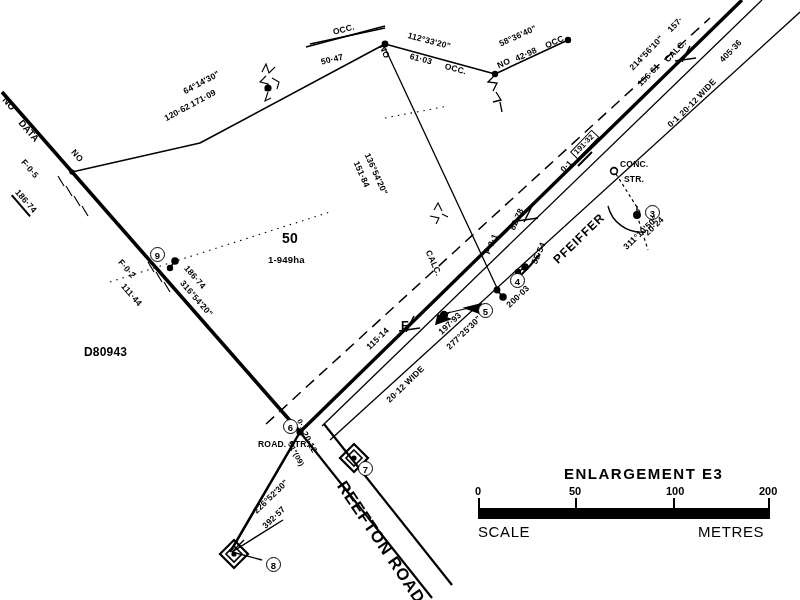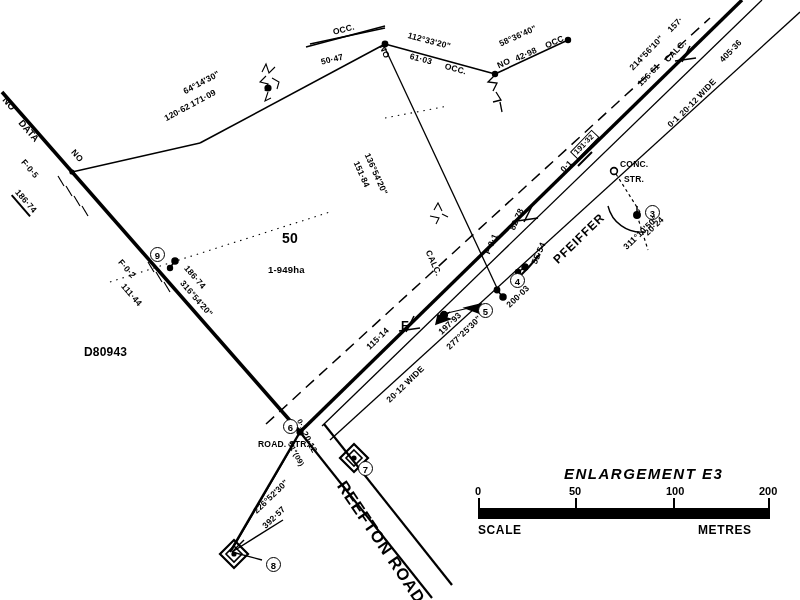--- a/index.html
+++ b/index.html
@@ -54,43 +54,42 @@
     line-height: 15px;
     background: #fff;
     box-sizing: border-box;
   }
   .scalewrap { position: absolute; }
   .scalebar-title {
     position: absolute;
     font-size: 15px;
     font-weight: bold;
     letter-spacing: 1.5px;
-    font-style: italic;
   }
   .scalebar-track {
     position: absolute;
     height: 7px;
     background: #000;
     border-top: 2px solid #000;
     border-bottom: 2px solid #000;
   }
   .tickmark {
     position: absolute;
     width: 2px;
     background: #000;
   }
   .scalenum {
     position: absolute;
     font-size: 11px;
     font-weight: bold;
   }
   .scaleword {
     position: absolute;
-    font-size: 12px;
-    font-weight: bold;
+    font-size: 15px;
+    font-weight: normal;
     letter-spacing: 0.6px;
   }
 </style>
 </head>
 <body>
 
 <div id="plan">
 
   <svg width="800" height="600">
 
@@ -232,21 +231,21 @@
 
   <div class="ptnum" style="left:645px; top:205px;">3</div>
   <div class="ptnum" style="left:510px; top:273px;">4</div>
   <div class="ptnum" style="left:478px; top:303px;">5</div>
   <div class="ptnum" style="left:283px; top:419px;">6</div>
   <div class="ptnum" style="left:358px; top:461px;">7</div>
   <div class="ptnum" style="left:266px; top:557px;">8</div>
   <div class="ptnum" style="left:150px; top:247px;">9</div>
 
   <div class="lbl s14" style="left:282px; top:231px;">50</div>
-  <div class="lbl s9" style="left:268px; top:265px;">1-949ha</div>
+  <div class="lbl s9" style="left:268px; top:255px;">1-949ha</div>
 
   <div class="lbl s12" style="left:68px; top:346px;margin-left:16px;">D80943</div>
 
   <div class="lbl s9" style="left:8px; top:95px; transform:rotate(49deg);">NO</div>
   <div class="lbl s9" style="left:24px; top:118px; transform:rotate(49deg);">DATA</div>
 
   <div class="lbl s8" style="left:26px; top:158px; transform:rotate(49deg);">F·0·5</div>
   <div class="lbl s8 underline" style="left:20px; top:188px; transform:rotate(49deg);">186·74</div>
 
   <div class="lbl s8" style="left:76px; top:148px; transform:rotate(49deg);">NO</div>

